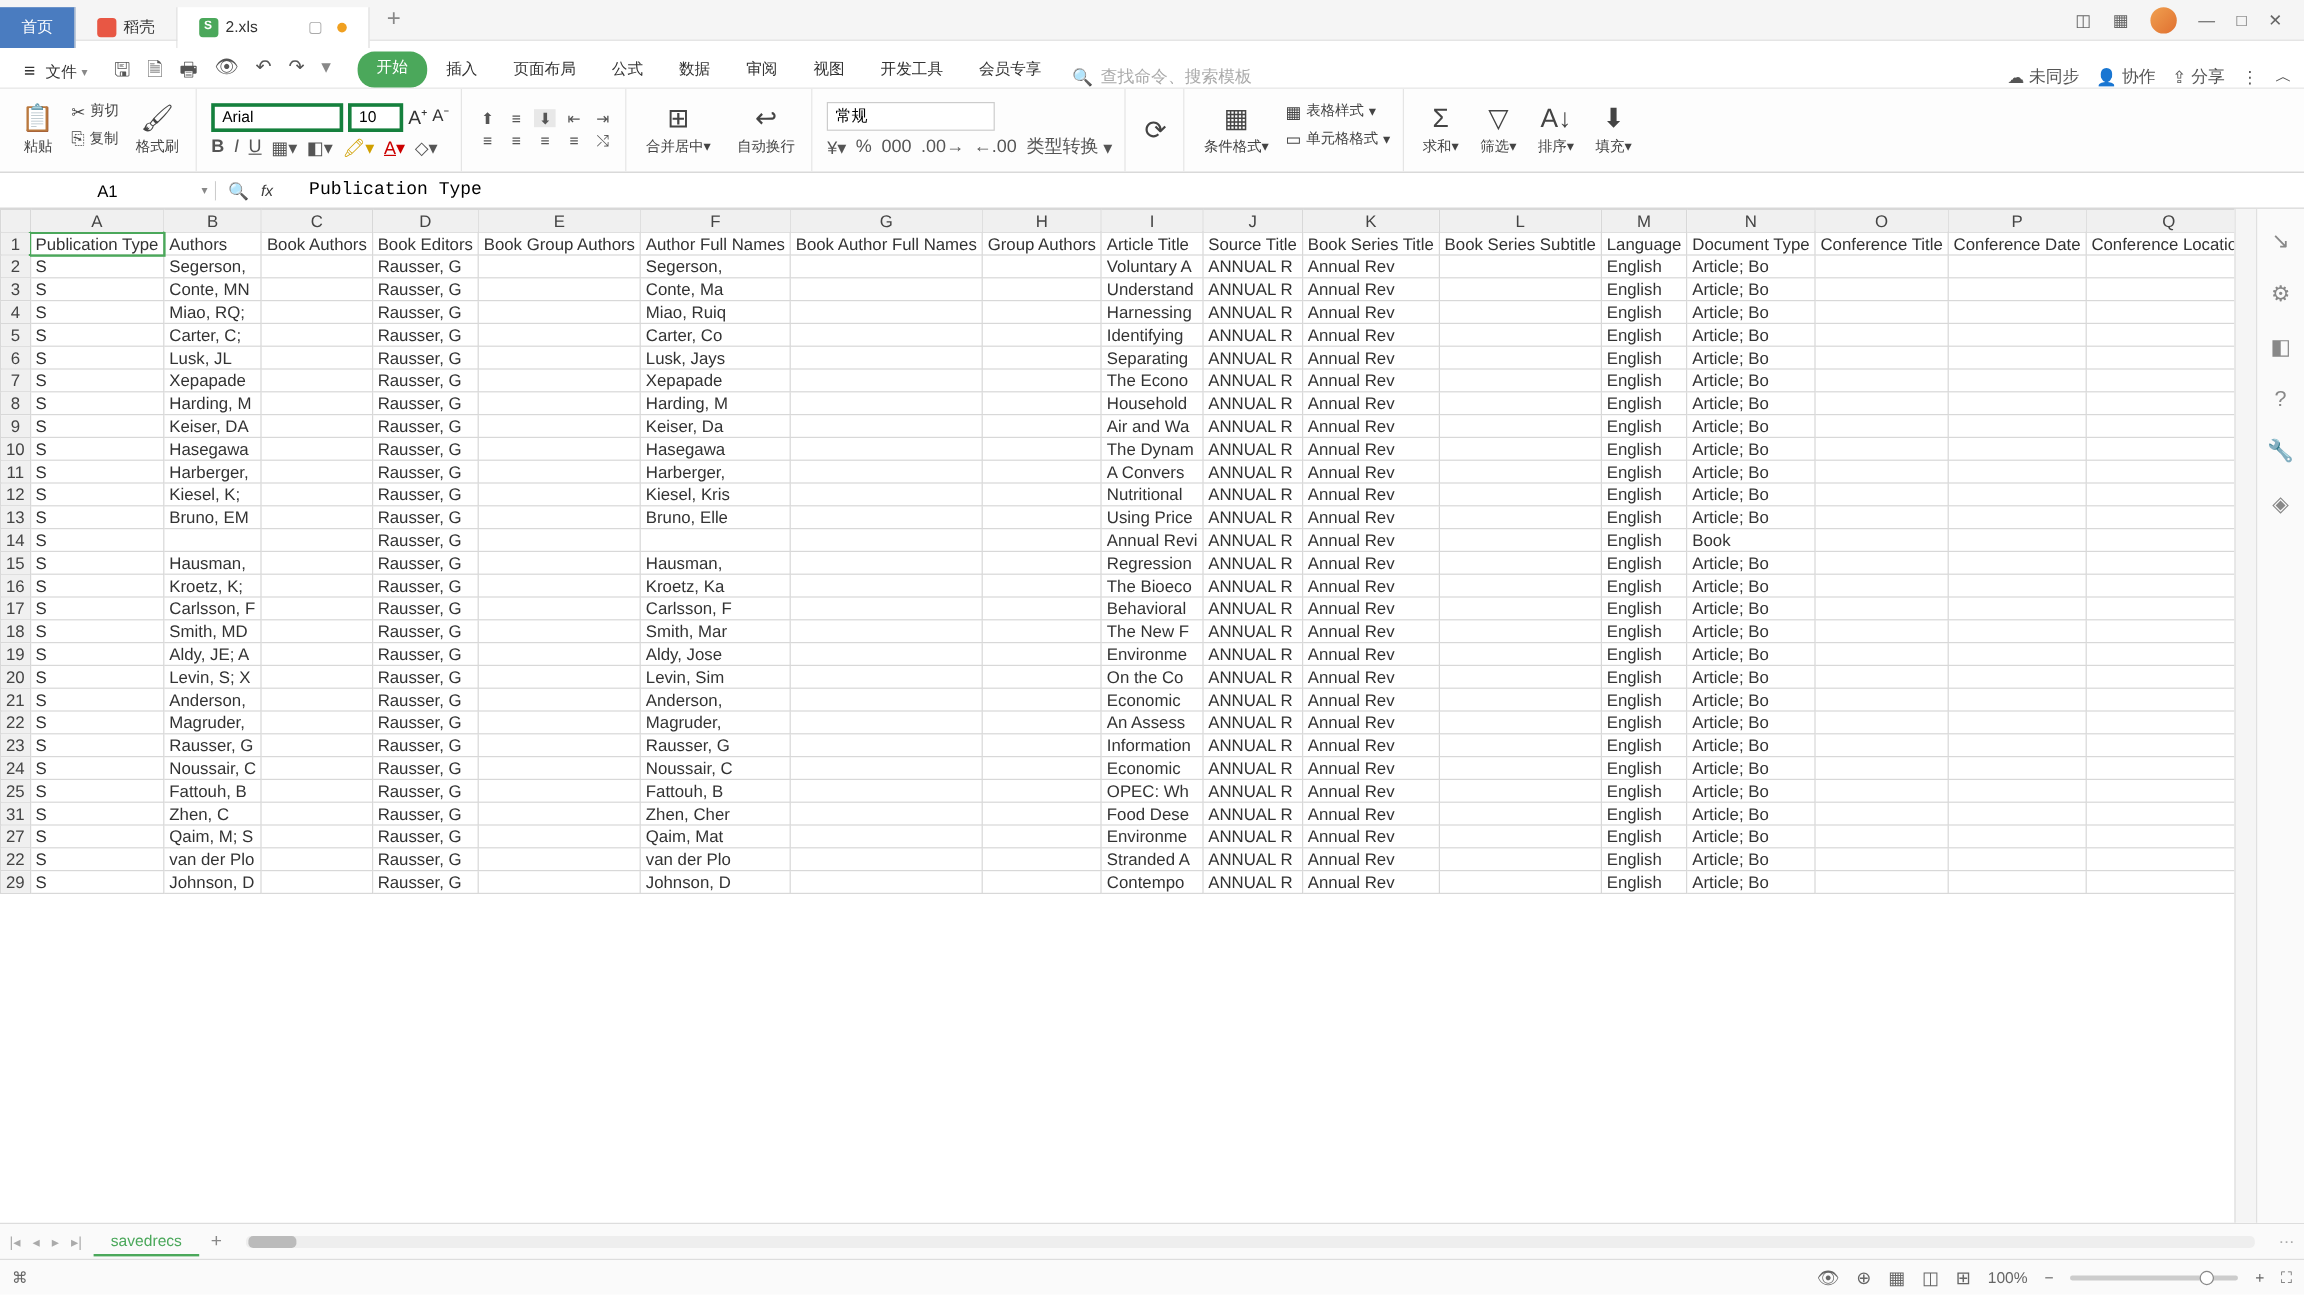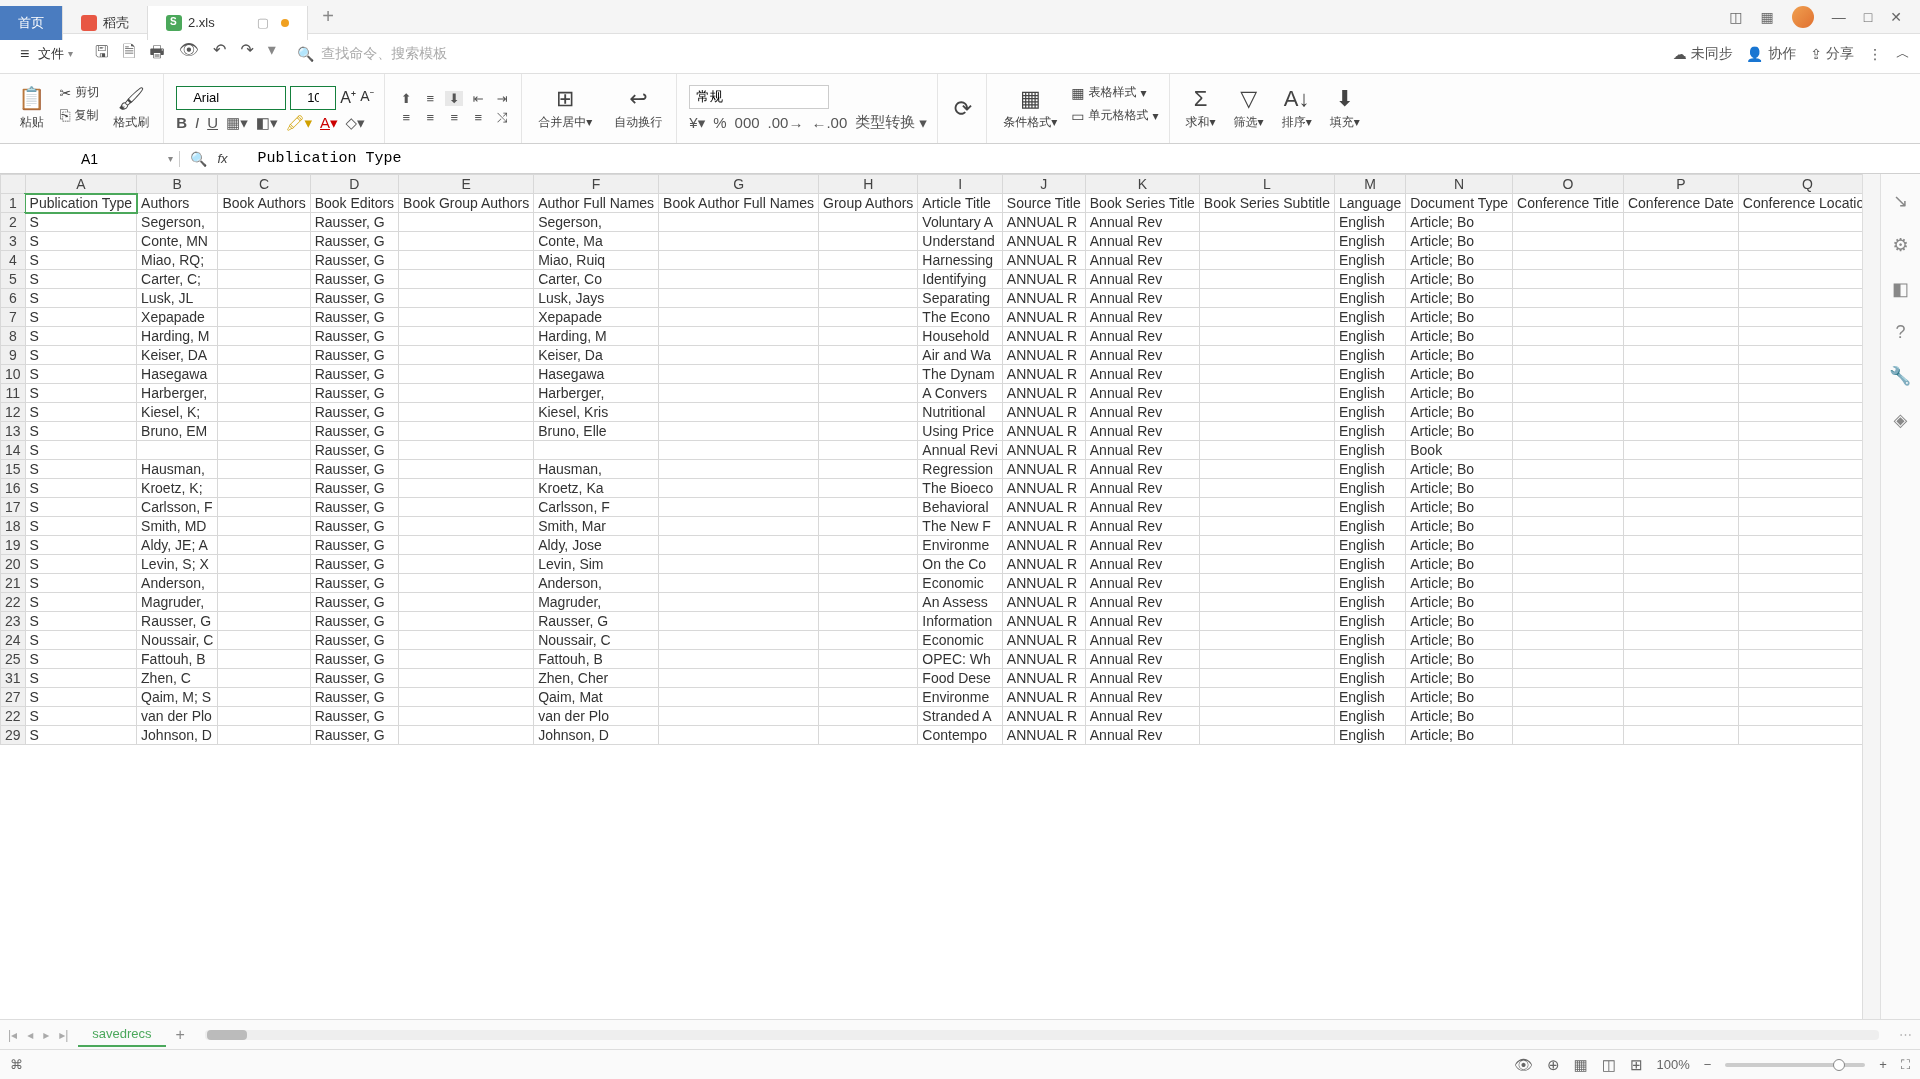--- a/index.html
+++ b/index.html
@@ -14,21 +14,21 @@
 .tab-icon.doc { background: #e85744; border-radius: 3px; }
 .tab-icon.xls { background: #4ba85b; border-radius: 3px; position: relative; }
 .tab-icon.xls::after { content: "S"; color: #fff; font-size: 10px; position: absolute; left: 4px; top: 1px; font-weight: bold;}
 .tab-status { width: 8px; height: 8px; border-radius: 50%; background: #f0a020; margin-left: 6px; }
 .tab-add-area { width: 40px; text-align: center; color: #888; font-size: 20px; }
 .win-controls { margin-left: auto; display: flex; align-items: center; gap: 18px; padding-right: 18px; color: #666; }
 .win-controls span { font-size: 14px; }
 .avatar { width: 22px; height: 22px; border-radius: 50%; background: linear-gradient(135deg,#f0a050,#e07030); }
 
 
-.menubar { display: flex; align-items: center; height: 40px; border-bottom: 1px solid #e0e0e0; padding: 0 10px; gap: 2px; }
+.menubar { display: flex; align-items: flex-end; height: 40px; border-bottom: 1px solid #e0e0e0; padding: 0 10px; gap: 2px; }
 .menu-file { display: flex; align-items: center; gap: 4px; padding: 4px 10px; }
 .menu-file .hamburger { display: inline-block; width: 14px; }
 .menu-file .hamburger::before { content: "≡"; font-size: 16px; }
 .menu-icons { display: flex; gap: 14px; color: #555; padding: 0 10px; }
 .menu-icons span { font-size: 16px; }
 .menu-item { padding: 6px 14px; color: #333; cursor: pointer; }
 .menu-item.active { background: #4ba85b; color: #fff; border-radius: 14px; padding: 4px 16px; }
 .search-box { margin-left: 10px; display: flex; align-items: center; color: #aaa; gap: 6px; font-size: 14px; }
 .menu-right { margin-left: auto; display: flex; align-items: center; gap: 14px; color: #555; font-size: 14px; }
 .menu-right .lbl { display: flex; align-items: center; gap: 4px; }
@@ -36,21 +36,21 @@
 
 
 .ribbon { display: flex; align-items: center; height: 70px; border-bottom: 1px solid #d0d0d0; padding: 0 8px; gap: 6px; background: #fdfdfd; overflow: hidden;}
 .rgroup { display: flex; flex-direction: column; justify-content: center; gap: 4px; padding: 0 6px; height: 100%; }
 .rgroup.sep { border-right: 1px solid #e5e5e5; padding-right: 10px; }
 .rbtn-big { display: flex; flex-direction: column; align-items: center; gap: 2px; font-size: 12px; color: #444; padding: 2px 4px;}
 .rbtn-big .ico { font-size: 22px; }
 .rbtn-sm { display: flex; align-items: center; gap: 4px; font-size: 12px; color: #444; white-space: nowrap;}
 .rbtn-sm .ico { font-size: 14px; }
 .font-sel { display: flex; gap: 4px; }
-.font-sel input { border: 1px solid #15803d; height: 24px; padding: 0 16px; font-size: 13px; }
+.font-sel input { border: 3px solid #15803d; height: 24px; padding: 0 6px; font-size: 13px; }
 .font-sel input.name { width: 110px; }
 .font-sel input.size { width: 46px; }
 .icon-row { display: flex; gap: 8px; align-items: center; }
 .icon-row span { font-size: 15px; color: #555; }
 .align-grid span, .align-row span { width: 18px; text-align: center; font-size: 13px; color: #555;}
 .align-row { display:flex; gap:6px;}
 
 
 .formula-row { display: flex; align-items: center; height: 30px; border-bottom: 1px solid #d0d0d0; justify-content: center; }
 .name-box { width: 180px; border-right: 1px solid #ccc; display: flex; align-items: center; justify-content: center; position: relative;}
@@ -126,20 +126,31 @@
   </div>
   <div class="menu-icons">
     <span>🖫</span>
     <span>🗎</span>
     <span>🖶</span>
     <span>👁</span>
     <span>↶</span>
     <span>↷</span>
     <span class="chevron">▾</span>
   </div>
+  <div id="menu-items" style="display:flex;gap:2px;margin-left:10px;">
+      <div class="menu-item active">开始</div>
+      <div class="menu-item">插入</div>
+      <div class="menu-item">页面布局</div>
+      <div class="menu-item">公式</div>
+      <div class="menu-item">数据</div>
+      <div class="menu-item">审阅</div>
+      <div class="menu-item">视图</div>
+      <div class="menu-item">开发工具</div>
+      <div class="menu-item">会员专享</div>
+    </div>
   <div class="search-box">
     <span>🔍</span>
     <span>查找命令、搜索模板</span>
   </div>
   <div class="menu-right">
     <span class="lbl">
         <span>☁</span>
         <span>未同步</span>
       </span>
     <span class="lbl">

